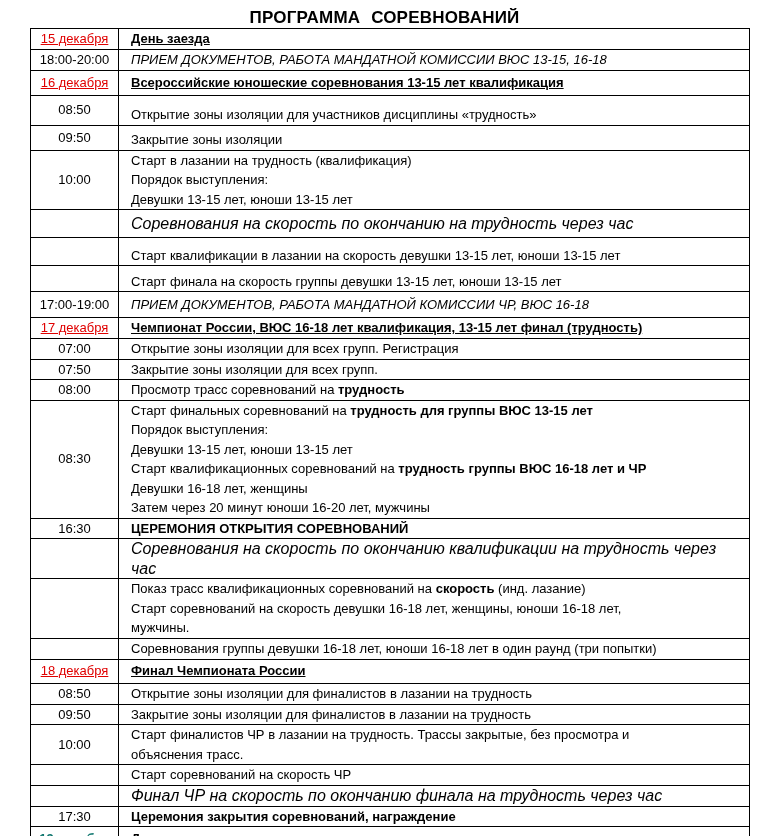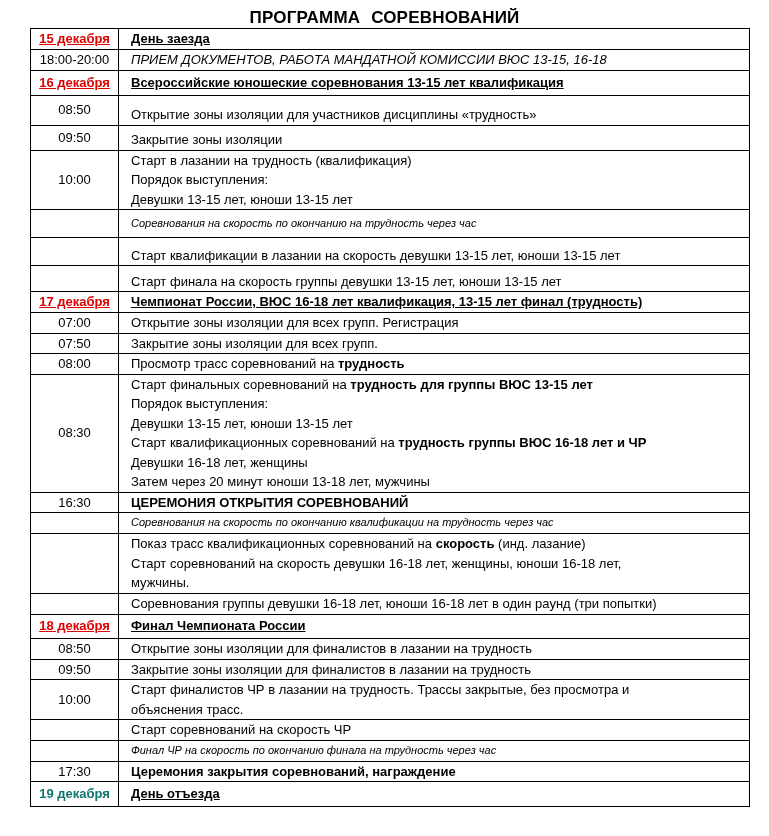--- a/index.html
+++ b/index.html
@@ -2,25 +2,25 @@
 <html><head>
 <meta charset="utf-8">
 <style>
   html, body { margin:0; padding:0; background:#ffffff; }
   body { width:769px; height:836px; position:relative; font-family:"Liberation Sans", sans-serif; color:#000; overflow:hidden; }
   .title { position:absolute; left:0; width:769px; top:8px; text-align:center; font-weight:bold; font-size:17px; letter-spacing:0.2px; word-spacing:6px; }
   table { position:absolute; left:30px; top:28px; border-collapse:collapse; width:720px; table-layout:fixed; font-size:13px; }
   td { border:1px solid #000; padding:0 12px; vertical-align:middle; line-height:19.5px; }
   td.time { width:87px; text-align:center; padding:0; }
   td.desc { text-align:left; }
-  .date-red { color:#e00000; font-weight:bold; text-decoration:underline; }
+  .date-red { color:#e00000; font-weight:normal; text-decoration:underline; }
   .date-black { color:#0f766e; font-weight:bold; }
   .head { font-weight:bold; text-decoration:underline; text-align:center; }
   .it { font-style:italic; }
-  .it-sm { font-style:italic; font-size:11px; }
+  .it-sm { font-style:italic; font-size:16px; }
   .b { font-weight:bold; }
   .line { display:block; }
 </style>
 </head>
 <body>
 
 <div class="title">ПРОГРАММА   СОРЕВНОВАНИЙ</div>
 
 <table>
   <tbody>
@@ -57,20 +57,24 @@
     <td class="desc it-sm">Соревнования на скорость по окончанию на трудность через час</td>
   </tr>
   <tr style="height:28px">
     <td class="time"></td>
     <td class="desc" style="vertical-align:bottom">Старт квалификации в лазании на скорость девушки 13-15 лет, юноши 13-15 лет</td>
   </tr>
   <tr style="height:26px">
     <td class="time"></td>
     <td class="desc" style="vertical-align:bottom">Старт финала на скорость группы девушки 13-15 лет, юноши 13-15 лет</td>
   </tr>
+  <tr style="height:26px">
+    <td class="time">17:00-19:00</td>
+    <td class="desc it">ПРИЕМ ДОКУМЕНТОВ, РАБОТА МАНДАТНОЙ КОМИССИИ ЧР, ВЮС 16-18</td>
+  </tr>
   <tr style="height:20px">
     <td class="time"><span class="date-red">17 декабря</span></td>
     <td class="desc head">Чемпионат России, ВЮС 16-18 лет квалификация, 13-15 лет финал (трудность)</td>
   </tr>
   <tr style="height:21px">
     <td class="time">07:00</td>
     <td class="desc">Открытие зоны изоляции для всех групп. Регистрация</td>
   </tr>
   <tr style="height:20px">
     <td class="time">07:50</td>
@@ -81,21 +85,21 @@
     <td class="desc"><span>Просмотр трасс соревнований на </span><span class="b">трудность</span></td>
   </tr>
   <tr style="height:118px">
     <td class="time">08:30</td>
     <td class="desc">
       <span class="line"><span>Старт финальных соревнований на </span><span class="b">трудность для группы ВЮС 13-15 лет</span></span>
       <span class="line">Порядок выступления:</span>
       <span class="line">Девушки 13-15 лет, юноши 13-15 лет</span>
       <span class="line"><span>Старт квалификационных соревнований на </span><span class="b">трудность группы ВЮС 16-18 лет и ЧР</span></span>
       <span class="line">Девушки 16-18 лет, женщины</span>
-      <span class="line">Затем через 20 минут юноши 13-18 лет, мужчины</span>
+      <span class="line">Затем через 20 минут юноши 16-20 лет, мужчины</span>
     </td>
   </tr>
   <tr style="height:20px">
     <td class="time">16:30</td>
     <td class="desc b">ЦЕРЕМОНИЯ ОТКРЫТИЯ СОРЕВНОВАНИЙ</td>
   </tr>
   <tr style="height:21px">
     <td class="time"></td>
     <td class="desc it-sm">Соревнования на скорость по окончанию квалификации на трудность через час</td>
   </tr>

